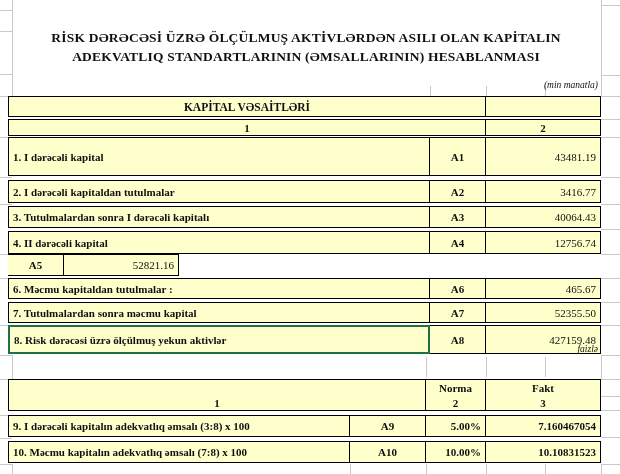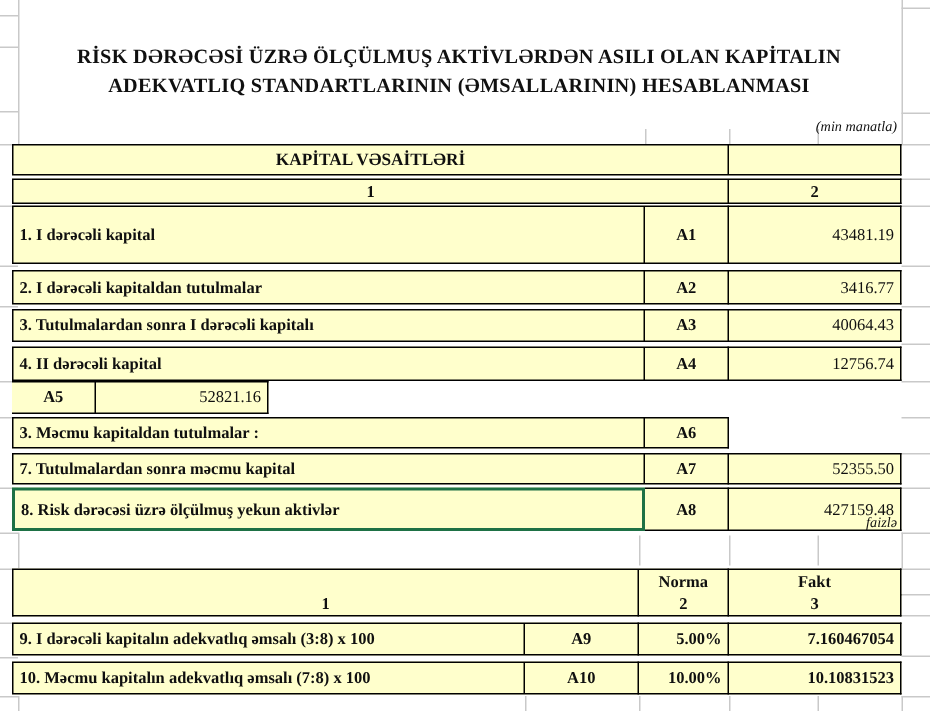--- a/index.html
+++ b/index.html
@@ -143,22 +143,23 @@
   <div class="trow r4">
     <div class="cell first c-label lab">4. II dərəcəli  kapital</div>
     <div class="cell c-code mid">A4</div>
     <div class="cell c-val num">12756.74</div>
   </div>
   <div class="trow r5">
     <div class="cell c-code mid">A5</div>
     <div class="cell c-val num">52821.16</div>
   </div>
   <div class="trow r6">
-    <div class="cell first c-label lab">3. Məcmu kapitaldan tutulmalar :</div>
+    <div class="cell first c-label lab">6. Məcmu kapitaldan tutulmalar :</div>
     <div class="cell c-code mid">A6</div>
+    <div class="cell c-val num">465.67</div>
   </div>
   <div class="trow r7">
     <div class="cell first c-label lab">7. Tutulmalardan  sonra məcmu kapital</div>
     <div class="cell c-code mid">A7</div>
     <div class="cell c-val num">52355.50</div>
   </div>
   <div class="trow r8">
     <div class="cell first c-label lab sel">8. Risk dərəcəsi üzrə ölçülmuş  yekun aktivlər</div>
     <div class="cell c-code mid">A8</div>
     <div class="cell c-val num">427159.48</div>

